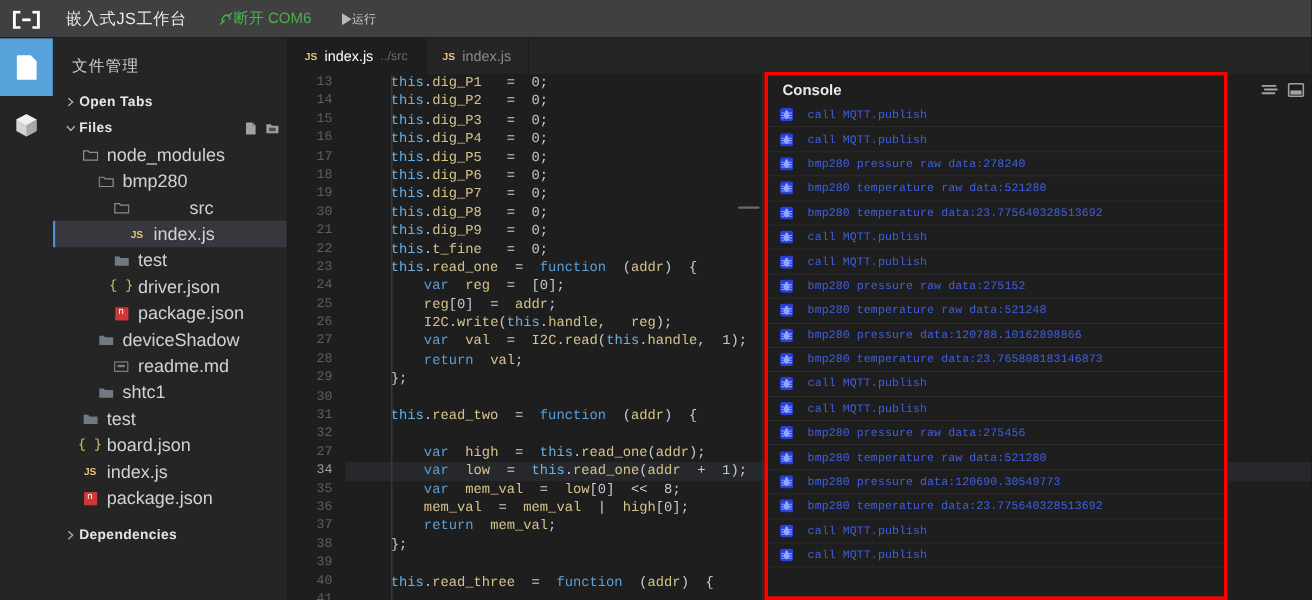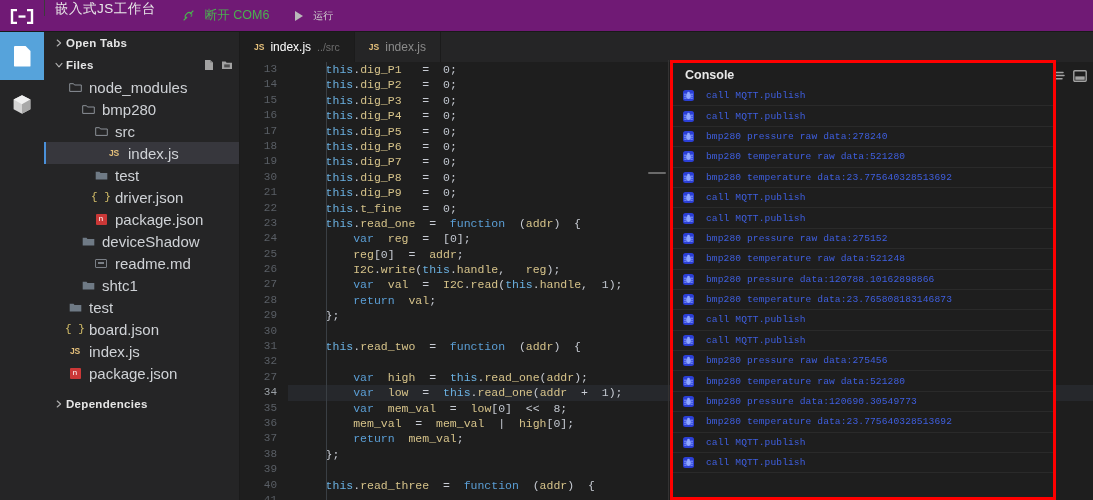--- a/index.html
+++ b/index.html
@@ -6,35 +6,35 @@
   html,body{ background:#1e1e1e; }
   body{
     width:1093px; height:500px; overflow:hidden;
     font-family:"Liberation Sans", sans-serif;
     color:#ccc; -webkit-font-smoothing:antialiased;
   }
   .app{ width:1093px; height:500px; display:flex; flex-direction:column; position:relative; }
 
   
   .titlebar{
-    height:32px; background:#701a75; display:flex; 
+    height:32px; background:#404040; display:flex; align-items:center;
     flex:0 0 32px; border-bottom:1px solid #191919;
   }
   .logo-box{
     width:42px; height:32px; display:flex; align-items:center; justify-content:center;
   }
   .logo-glyph{ width:22px; height:14px; position:relative; }
   .logo-glyph svg{ display:block; }
   .tb-sep{ width:1px; height:16px; background:#3c3c3c; margin:0 10px 0 2px; }
   .app-title{
     font-size:13.5px; color:#e8e8e8; letter-spacing:.5px; font-weight:400;
     white-space:nowrap;
   }
   .tb-action{
-    display:flex; align-items:center; gap:10px; margin-left:26px; cursor:pointer;
+    display:flex; align-items:center; gap:0; margin-left:26px; cursor:pointer;
     white-space:nowrap;
   }
   .tb-action.connect .lbl{ color:#4caf50; font-size:12.5px; }
   .tb-action.run .lbl{ color:#cfcfcf; font-size:10px; }
   .ic-plug svg{ display:block; }
   .ic-play{
     width:0;height:0;border-style:solid;border-width:5px 0 5px 8px;
     border-color:transparent transparent transparent #b9b9b9;
   }
 
@@ -137,21 +137,21 @@
   .split-handle{
     position:absolute; left:-22px; top:112px; width:18px; height:2px; background:#6a6a6a;
     border-radius:1px;
   }
   .split-line{
     position:absolute; left:-2px; top:0; bottom:0; width:1px; background:#333;
   }
 
   
   .console-wrap{
-    position:absolute; right:0; top:60px; width:423px; bottom:0;
+    position:absolute; right:0; top:60px; width:456px; bottom:0;
     display:flex; flex-direction:column;
   }
   .console-panel{
     position:absolute; left:0; top:0; width:386px; bottom:0;
     border:3px solid #ff0000; background:#1e1e1e; overflow:hidden;
     display:flex; flex-direction:column;
   }
   .console-head{
     height:23px; flex:0 0 23px; display:flex; align-items:center;
     padding-left:12px; background:#1e1e1e;
@@ -220,20 +220,21 @@
           <svg width="20" height="21" viewBox="0 0 20 21">
             <path d="M10 1.2 L18.4 5.6 L18.4 15.2 L10 19.8 L1.6 15.2 L1.6 5.6 Z" fill="#d4d4d4"></path>
             <path d="M10 1.2 L18.4 5.6 L10 10.3 L1.6 5.6 Z" fill="#f0f0f0"></path>
             <path d="M10 10.3 L18.4 5.6 L18.4 15.2 L10 19.8 Z" fill="#a8a8a8"></path>
           </svg>
         </span>
       </div>
     </div>
 
     <div class="sidebar">
+      <div class="sb-title">文件管理</div>
 
       <div class="tree">
 
         <div class="row section" style="padding-left:8px;">
           <span class="chev">
             <svg width="8" height="8" viewBox="0 0 8 8">
                 <path d="M2.2 1 L5.6 4 L2.2 7" fill="none" stroke="#b0b0b0" stroke-width="1.1" stroke-linecap="round" stroke-linejoin="round"></path>
               </svg>
           </span>
           <span class="label">Open Tabs</span>
@@ -272,21 +273,21 @@
               <span class="label">node_modules</span>
             </div>
             <div class="row" style="padding-left: 36px;">
               <span class="fi">
                 <svg width="13" height="11" viewBox="0 0 13 11">
                   <path d="M0.7 1.7 H4.5 L5.5 3 H12.3 V9.4 H0.7 Z" fill="none" stroke="#8b9097" stroke-width="1"></path>
                 </svg>
               </span>
               <span class="label">bmp280</span>
             </div>
-            <div class="row" style="padding-left: 49px;">
+            <div class="row" style="padding-left: 49px; gap: 43px;">
               <span class="fi">
                 <svg width="13" height="11" viewBox="0 0 13 11">
                   <path d="M0.7 1.7 H4.5 L5.5 3 H12.3 V9.4 H0.7 Z" fill="none" stroke="#8b9097" stroke-width="1"></path>
                 </svg>
               </span>
               <span class="label">src</span>
             </div>
             <div class="row selected" style="padding-left: 62px;">
               <span class="fi">
                 <span class="ic-js">JS</span>

